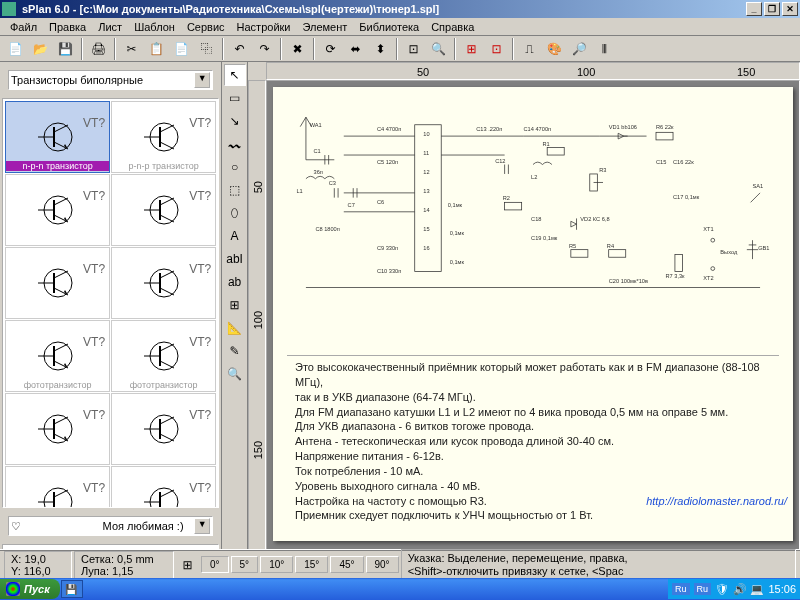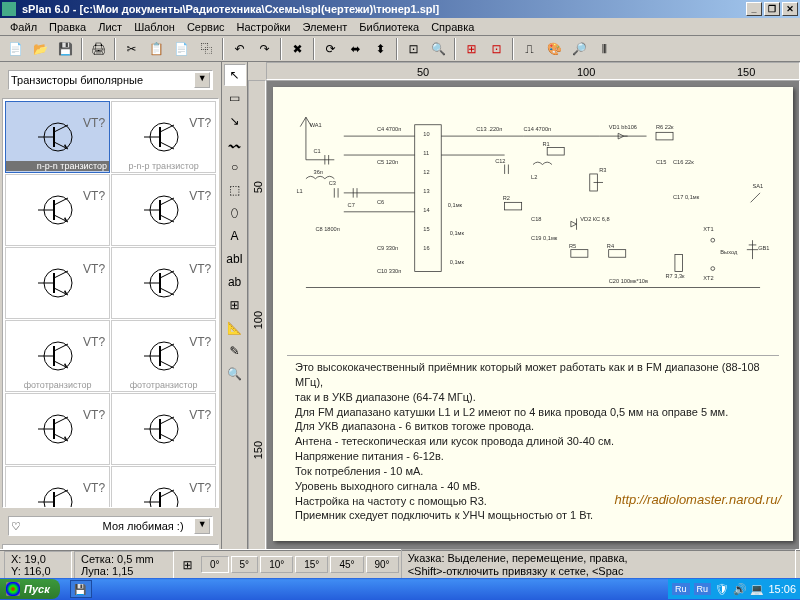--- a/index.html
+++ b/index.html
@@ -15,48 +15,48 @@
 .workarea { position: absolute; top: 62px; left: 0; right: 0; bottom: 28px; display: flex; }
 .sidebar { width: 224px; background: #d4d0c8; border-right: 1px solid #808080; display:flex; flex-direction:column; }
 .combo { margin: 8px; height: 20px; border: 1px inset #fff; background:#fff; display:flex; align-items:center; padding: 0 2px;}
 .combo span { flex:1; }
 .combo .dd { width:16px; height:16px; background:#d4d0c8; border:1px outset #fff; text-align:center; font-size:9px;}
 .library { flex:1; background:#fff; border:1px inset #fff; margin: 0 2px; overflow:auto; display:grid; grid-template-columns: repeat(2, 1fr); grid-auto-rows: 72px; gap:1px; padding:2px;}
 .libitem { background:#fff; border:1px solid #ccc; display:flex; flex-direction:column; align-items:center; justify-content:center; position:relative;}
 .libitem.sel { border:1px solid #316ac5; background:#c1d2ee;}
 .libitem svg { width: 60px; height: 45px; }
 .libitem .lbl { font-size:9px; color:#999; position:absolute; bottom:1px; width:100%; text-align:center; overflow:hidden; white-space:nowrap; text-overflow:ellipsis; padding:0 2px;}
-.libitem.sel .lbl { background:#737373; color:#fff;text-align:right;}
+.libitem.sel .lbl { background:#a21caf; color:#fff;}
 .libitem .ref { position:absolute; top:14px; right:4px; font-size:12px; color:#666;}
 .toolcol { width: 26px; background:#d4d0c8; display:flex; flex-direction:column; padding:2px 0; gap:1px; border-right:1px solid #808080;}
 .toolcol .tbtn { width:22px; height:22px; margin: 0 auto;}
 .toolcol .tbtn.active { border: 1px inset #fff; background:#fff;}
 .canvas-area { flex:1; display:flex; flex-direction:column; background:#d4d0c8; position:relative;}
 .ruler-h { height:18px; background:#d4d0c8; border:1px inset #fff; margin-left:18px; position:relative; font-size:9px;}
 .ruler-h span { position:absolute; top:3px; }
 .canvas-row { flex:1; display:flex; }
 .ruler-v { width:18px; background:#d4d0c8; border:1px inset #fff; position:relative; font-size:9px;}
 .ruler-v span { position:absolute; left:3px; writing-mode: vertical-rl; transform: rotate(180deg);}
 .canvas { flex:1; background:#808080; border:1px inset #fff; overflow:auto; position:relative;}
 .page { background:#fffff0; width: 520px; min-height: 440px; margin: 6px; position:relative; box-shadow: 2px 2px 4px rgba(0,0,0,0.5); padding: 14px;}
 .schematic { width:100%; height: 250px; border: none;}
 .schematic line, .schematic rect, .schematic circle, .schematic path { stroke:#333; stroke-width:0.8; fill:none; }
 .schematic text { font-size: 6px; fill:#333; stroke:none; font-family: sans-serif;}
 .desc-text { font-size: 10px; line-height: 1.35; padding: 4px 8px; color:#222; border-top:1px solid #aaa; margin-top:2px;}
-.watermark { position:absolute; right:12px; bottom:34px; font-size:13px; color:#a16207; font-style:italic;}
+.watermark { position:absolute; right:6px; bottom:34px; font-size:11px; color:#1d4ed8; font-style:italic;}
 .sheet-tabs { height: 18px; background:#d4d0c8; display:flex; align-items:center; border-top:1px solid #808080; padding:0 2px; gap:2px;}
 .sheet-tabs .nav { width:16px; height:14px; border:1px outset #fff; text-align:center; font-size:9px;}
 .sheet-tabs .tab { padding:1px 8px; background:#fff; border:1px solid #808080; border-bottom:none; font-size:10px;}
 .statusbar { position:absolute; bottom:50px; left:0; right:0; height:30px; background:#d4d0c8; border-top:1px solid #fff; display:flex; font-size:10px;}
 .status-section { border:1px inset #fff; padding: 1px 6px; display:flex; flex-direction:column; justify-content:center;}
 .bottombar { position:absolute; bottom:22px; left:0; right:0; height:28px; background:#d4d0c8; border-top:1px solid #808080; display:flex; align-items:center; padding:0 4px; gap:2px;}
 .angle-btn { padding: 2px 8px; border: 1px outset #fff; background:#d4d0c8; font-size:10px;}
 .angle-btn.active { border: 1px inset #fff; }
 .hint { flex:1; border:1px inset #fff; padding: 2px 6px; font-size:10px; line-height:1.1;}
-.taskbar { position:absolute; bottom:0; left:0; right:0; height:22px; background:linear-gradient(to bottom, #245edb, #3f8cf3 8%, #245edb); display:flex; align-items:center; padding:0; gap:10px;}
+.taskbar { position:absolute; bottom:0; left:0; right:0; height:22px; background:linear-gradient(to bottom, #245edb, #3f8cf3 8%, #245edb); display:flex; align-items:center; padding:0; gap:1px;}
 .start-btn { background: linear-gradient(to bottom,#3c993c,#2d7a2d); color:#fff; font-weight:bold; padding: 2px 10px 2px 6px; border-radius: 0 8px 8px 0; height:20px; display:flex; align-items:center; font-style:italic;}
 .task-btn { background:#3a7de0; color:#fff; padding:2px 4px; height:18px; display:flex; align-items:center; font-size:10px; border:1px solid #1b4aa0; max-width:60px; overflow:hidden; white-space:nowrap;}
 .task-btn.active { background:#1b4aa0; }
 .tray { margin-left:auto; background:#0d9eeb; height:20px; display:flex; align-items:center; padding:0 4px; gap:4px; color:#fff; font-size:10px;}
 .tray .lang { background:#3a7de0; padding:1px 3px; font-size:9px;}
 </style>
 </head>
 <body>
 
 <div class="titlebar">

